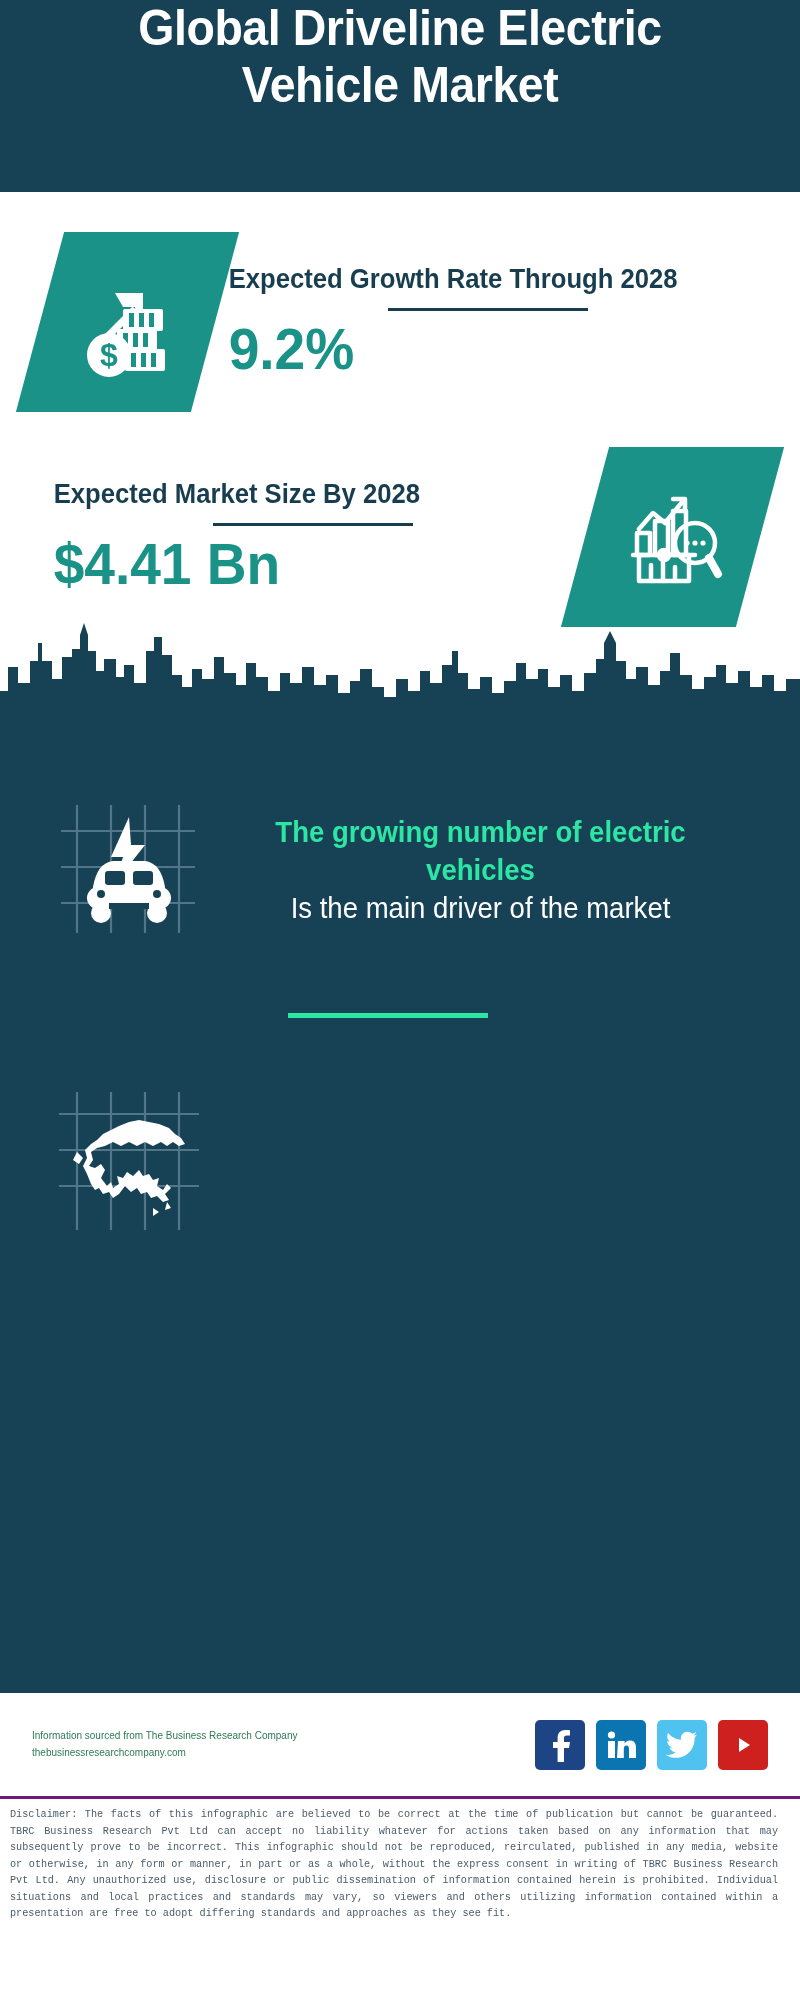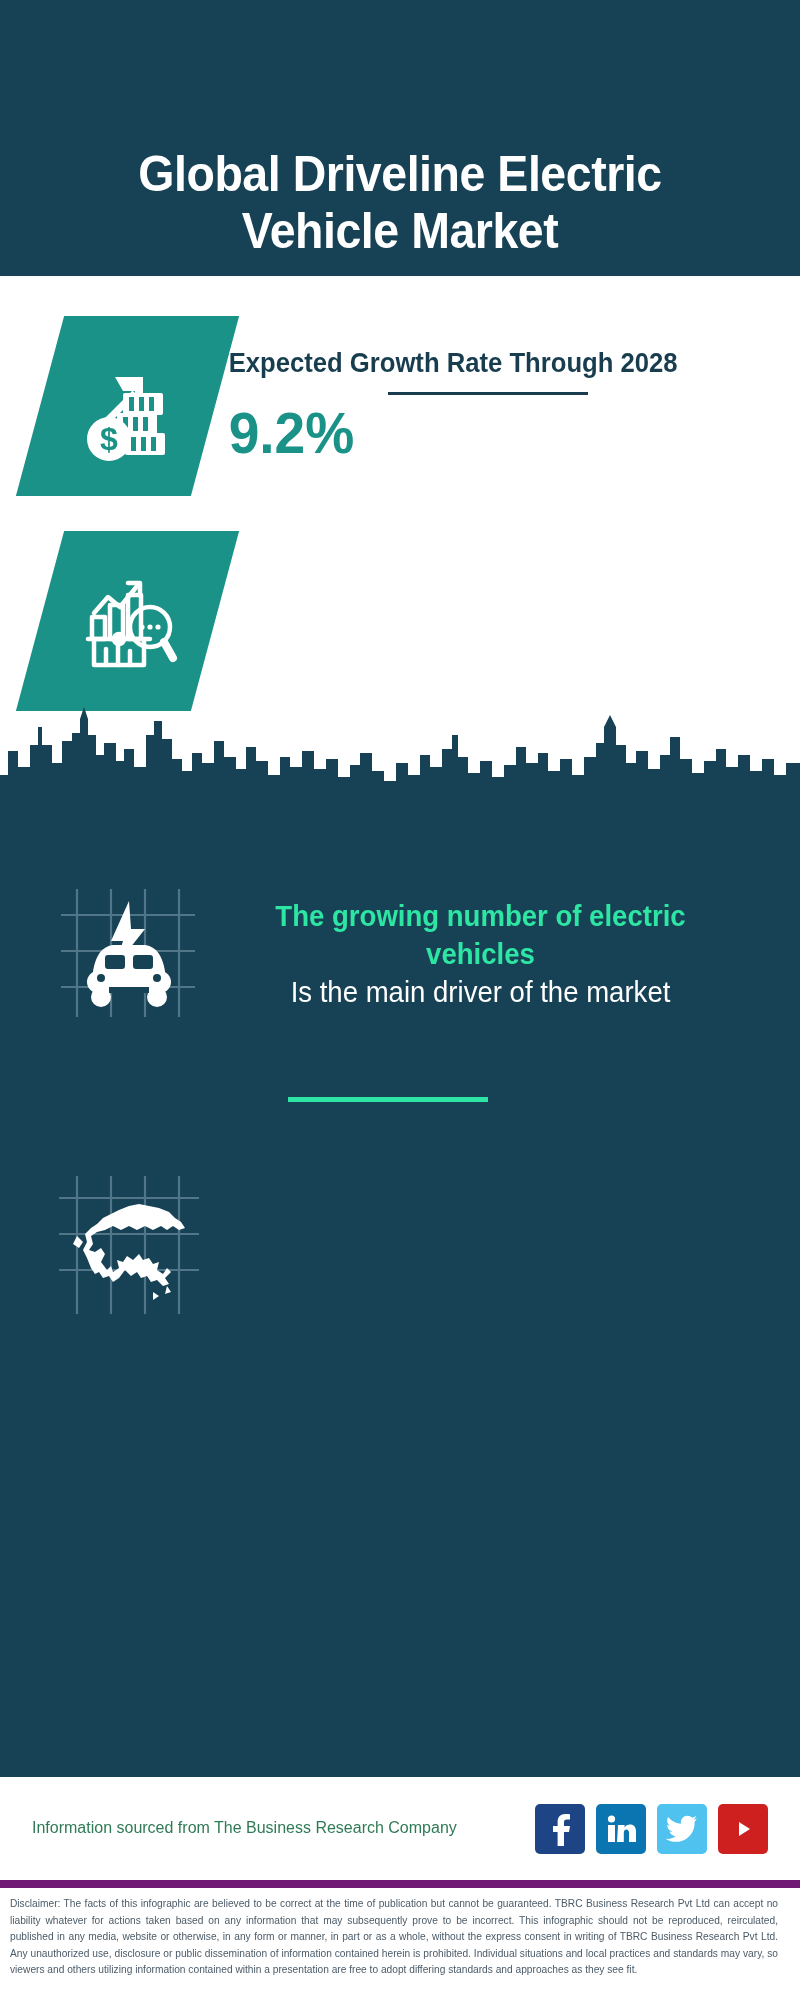--- a/index.html
+++ b/index.html
@@ -8,23 +8,23 @@
     width:800px; height:2000px;
     font-family:"Liberation Sans", sans-serif;
     background:#ffffff;
     overflow:hidden;
     position:relative;
   }
 
   
   .header {
     background:#174154;
-    height:276px;
-    display:flex; align-items:flex-end; justify-content:center;
-    padding:16px 90px;
+    height:192px;
+    display:flex; align-items:flex-start; justify-content:center;
+    padding:0 90px;
   }
   .header-title {
     color:#ffffff;
     font-size:50px;
     line-height:1.14;
     font-weight:bold;
     text-align:center;
     letter-spacing:-0.5px;
     font-family:"Liberation Sans Narrow","Liberation Sans",sans-serif;
     transform:scaleX(0.93);
@@ -122,39 +122,39 @@
     background:#ffffff;
     height:105px;
     border-top:2px solid #174154;
     display:flex; align-items:center;
     padding:0 32px;
     gap:16px;
   }
   .footer-text { flex:1 1 auto; }
   .footer-line {
     color:#2f7a56;
-    font-size:16px;
+    font-size:10px;
     line-height:1.65;
     font-family:"Liberation Sans Narrow","Liberation Sans",sans-serif;
   }
   .socials { display:flex; gap:11px; flex:0 0 auto; }
   .sbtn {
     width:50px; height:50px; border-radius:5px;
     display:flex; align-items:center; justify-content:center;
   }
 
   
   .disclaimer {
-    border-top:8px solid #701a75;
+    border-top:3px solid #701a75;
     padding:8px 22px 0 10px;
     color:#4b5b68;
     font-size:10.2px;
     line-height:1.62;
     text-align:justify;
-    font-family:Liberation Sans, sans-serif;
+    font-family:Liberation Mono, monospace;
     height:120px;
   }
 </style>
 </head>
 <body>
 
 <div class="header">
   <div class="header-title">Global Driveline Electric Vehicle Market</div>
 </div>
 
@@ -189,20 +189,25 @@
       </svg>
     </div>
     <div class="stat-text">
       <div class="stat-label">Expected Growth Rate Through 2028</div>
       <div class="rule"></div>
       <div class="stat-value">9.2%</div>
     </div>
   </div>
 
   <div class="stat-row">
+    <div class="stat-text">
+      <div class="stat-label">Expected Market Size By 2028</div>
+      <div class="rule"></div>
+      <div class="stat-value">$4.41 Bn</div>
+    </div>
     <div class="para">
       <svg width="112" height="112" viewBox="0 0 112 112" aria-hidden="true">
         <g stroke="#ffffff" stroke-width="4.5" fill="none" stroke-linecap="round" stroke-linejoin="round">
 
           <polyline points="22,48 36,32 48,42 66,20"></polyline>
           <polyline points="56,18 68,18 68,30"></polyline>
 
           <rect x="20" y="52" width="13" height="22"></rect>
           <rect x="38" y="40" width="13" height="34"></rect>
           <rect x="56" y="30" width="13" height="44"></rect>
@@ -312,20 +317,21 @@
           <path fill="#ffffff" d="M100 118 L106 122 L100 126 Z"></path>
         </svg>
       </div>
     </div>
   </div>
 </div>
 
 <div class="footer">
   <div class="footer-text">
     <div class="footer-line">Information sourced from The Business Research Company</div>
+    <div class="footer-line">thebusinessresearchcompany.com</div>
   </div>
   <div class="socials">
     <div class="sbtn" style="background:#1d4585">
       <svg width="28" height="34" viewBox="0 0 28 34" aria-hidden="true">
         <path fill="#ffffff" d="M18 34 V20 h5 l1-6 h-6 v-3.4 c0-1.8 .5-3 3-3 H24 V2.2 C23.4 2.1 21.4 2 19.2 2
           14.6 2 11.6 4.8 11.6 10 V14 H7 v6 h4.6 V34 Z"></path>
       </svg>
     </div>
     <div class="sbtn" style="background:#0a75b0">
       <svg width="32" height="32" viewBox="0 0 32 32" aria-hidden="true">

